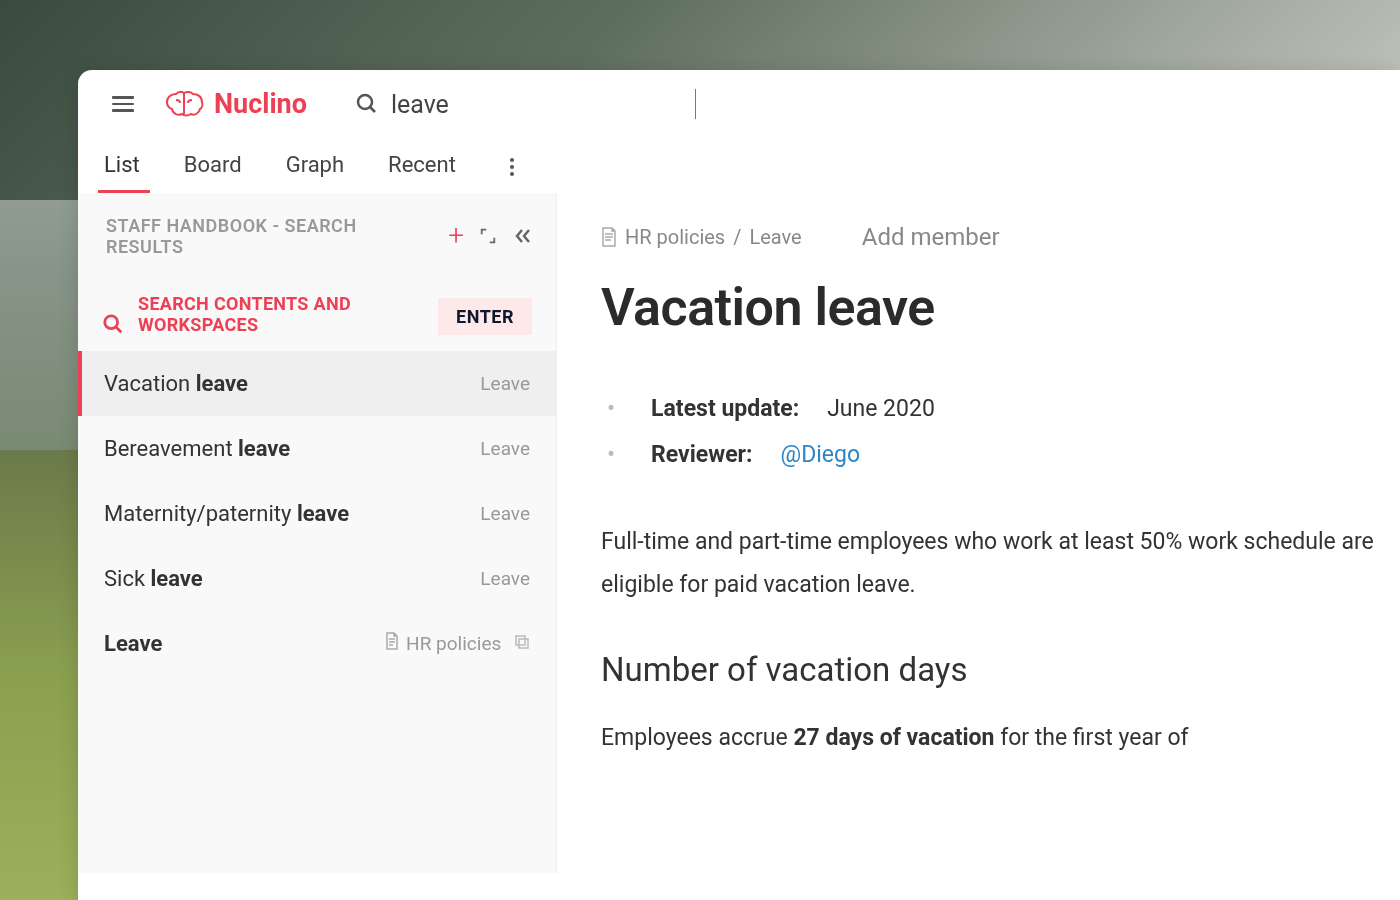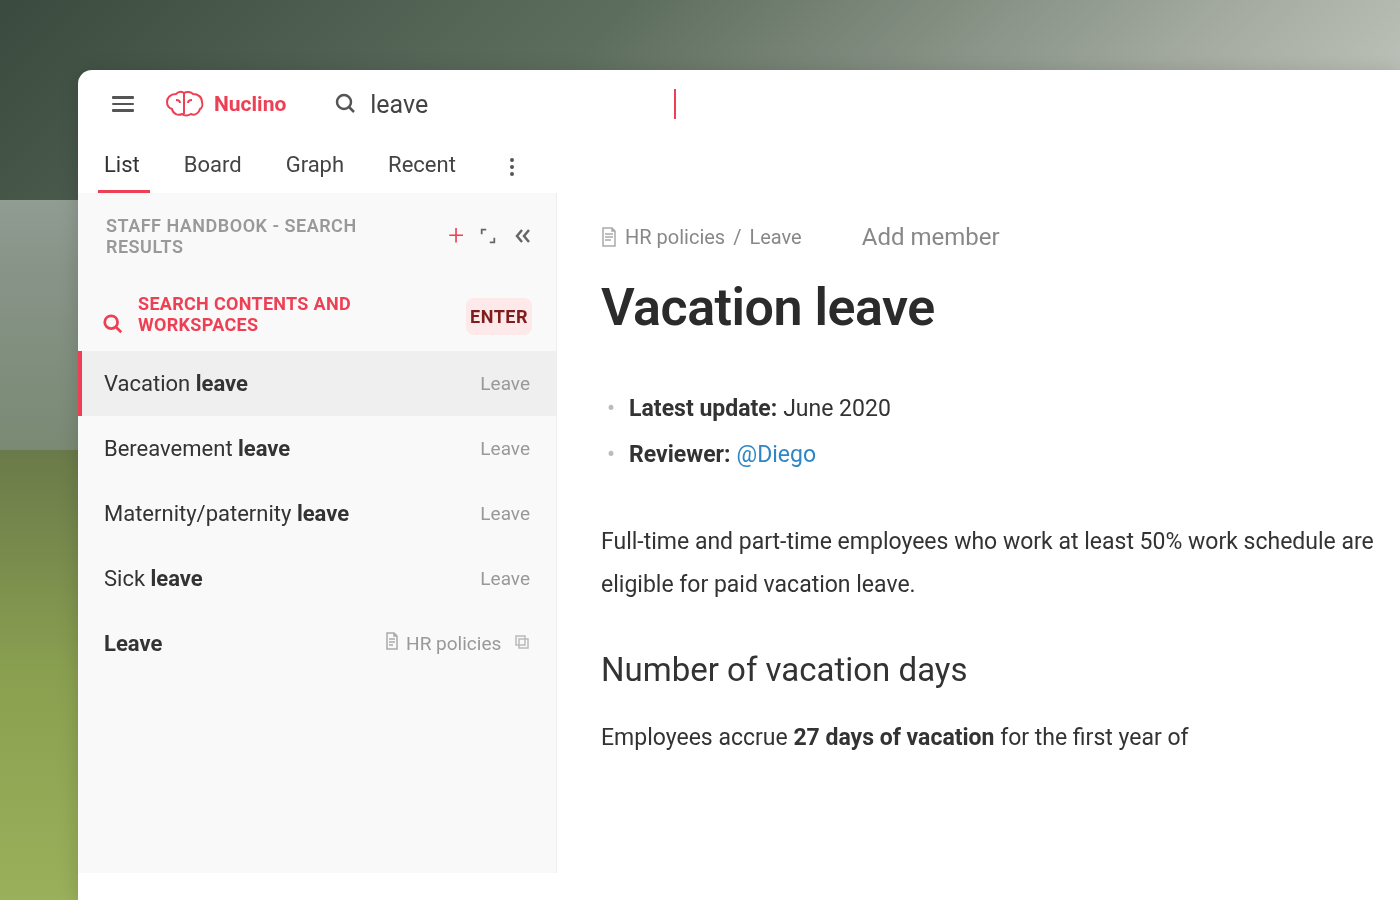--- a/index.html
+++ b/index.html
@@ -63,21 +63,21 @@
     .logo {
       display: flex;
       align-items: center;
       gap: 10px;
       margin-right: 40px;
     }
     .logo-icon {
       width: 40px; height: 32px;
     }
     .logo-text {
-      font-size: 21px;
+      font-size: 27px;
       font-weight: 700;
       color: #ee4055;
     }
     .search-box {
       display: flex;
       align-items: center;
       gap: 12px;
       flex: 1;
     }
     .search-icon-svg {
@@ -182,25 +182,25 @@
     }
     .search-action-text {
       font-size: 18px;
       font-weight: 700;
       color: #ee4055;
       letter-spacing: 0.3px;
       flex: 1;
     }
     .enter-badge {
       background: #fde8ea;
-      color: #7f1d1d;
+      color: #0f172a;
       font-size: 18px;
       font-weight: 700;
-      padding: 8px 4px;
-      border-radius: 8px;
+      padding: 8px 18px;
+      border-radius: 0;
       letter-spacing: 0.5px;
     }
     .result-item {
       display: flex;
       align-items: center;
       padding: 20px 26px;
       cursor: pointer;
       gap: 12px;
     }
     .result-item.selected {
@@ -262,20 +262,21 @@
     .meta-list {
       list-style: none;
       margin-bottom: 44px;
     }
     .meta-list li {
       font-size: 23px;
       color: #333;
       line-height: 1.9;
       display: flex;
       align-items: baseline;
+      gap: 22px;
     }
     .meta-list li::before {
       content: '•';
       color: #bbb;
       font-size: 24px;
       margin-right: 14px;
       margin-left: 6px;
     }
     .meta-key { font-weight: 700; margin-right: 6px; }
     .mention { color: #2f86c5; cursor: pointer; }

